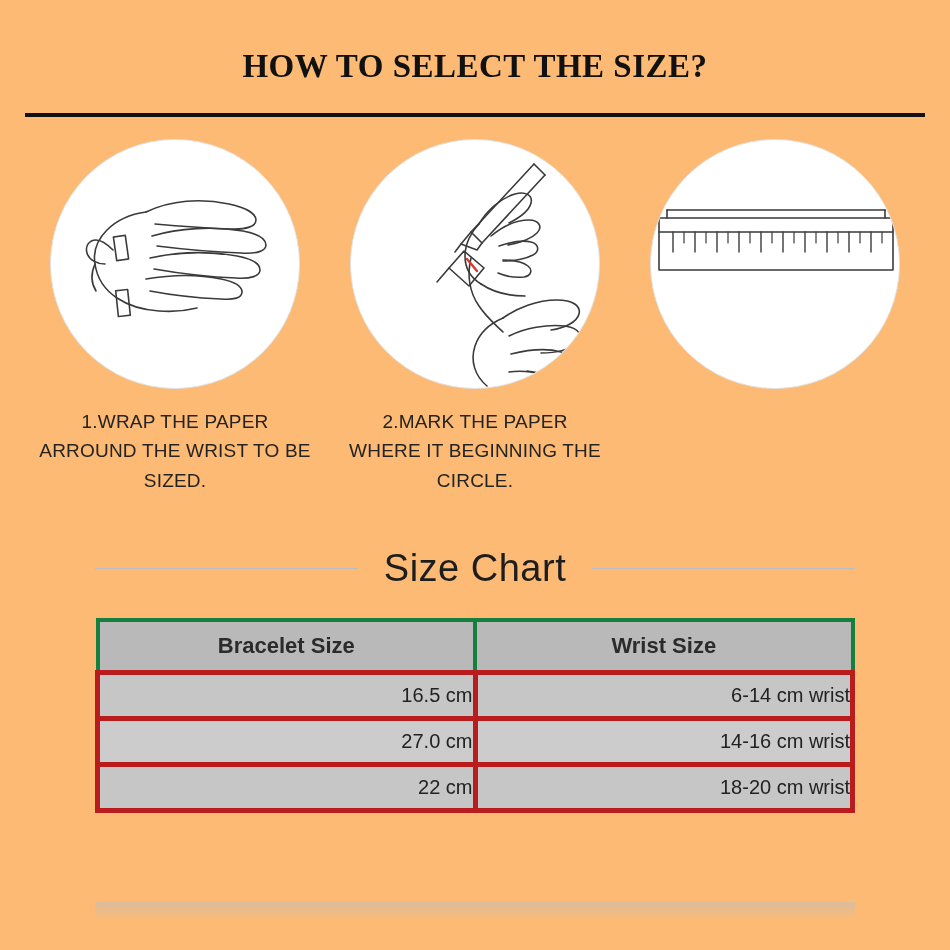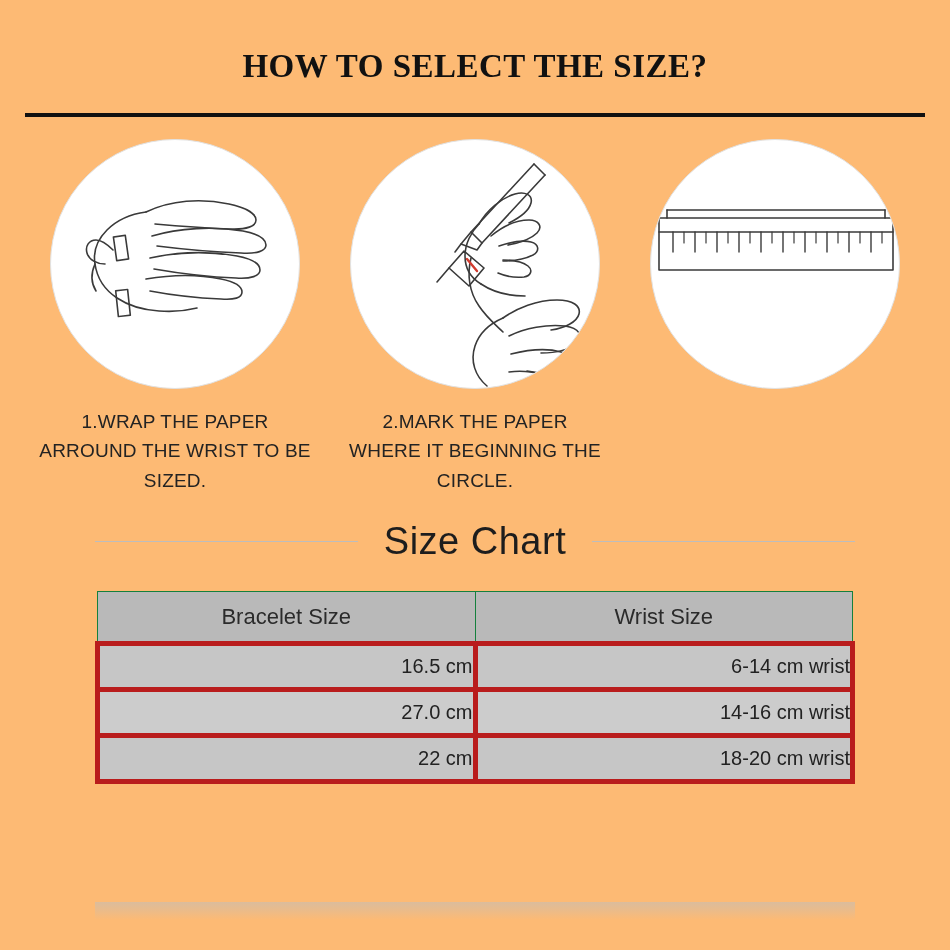--- a/index.html
+++ b/index.html
@@ -67,21 +67,21 @@
     letter-spacing: 0.2px;
   }
   .step-caption .line2 { display: block; }
 
   
   .chart-heading {
     display: flex;
     align-items: center;
     justify-content: center;
     width: 760px;
-    margin: 25px auto 0 auto;
+    margin: 52px auto 0 auto;
   }
   .chart-heading .rule {
     flex: 1;
     height: 1px;
     background: #bdbdbd;
   }
   .chart-heading .txt {
     font-size: 38px;
     color: #1d1d1d;
     padding: 0 26px;
@@ -91,24 +91,24 @@
 
   table.size-table {
     width: 760px;
     margin: 28px auto 0 auto;
     border-collapse: collapse;
     table-layout: fixed;
   }
   table.size-table th {
     background: #b9b9b9;
     color: #2b2b2b;
-    font-weight: 400;
+    font-weight: 700;
     font-size: 22px;
     height: 52px;
-    border: 1px solid #15803d;
+    border: 4px solid #15803d;
     text-align: center;
   }
   table.size-table td {
     background: #c9c9c9;
     color: #222222;
     font-size: 20px;
     height: 46px;
     border: 5px solid #b91c1c;
     text-align: right;
   }

